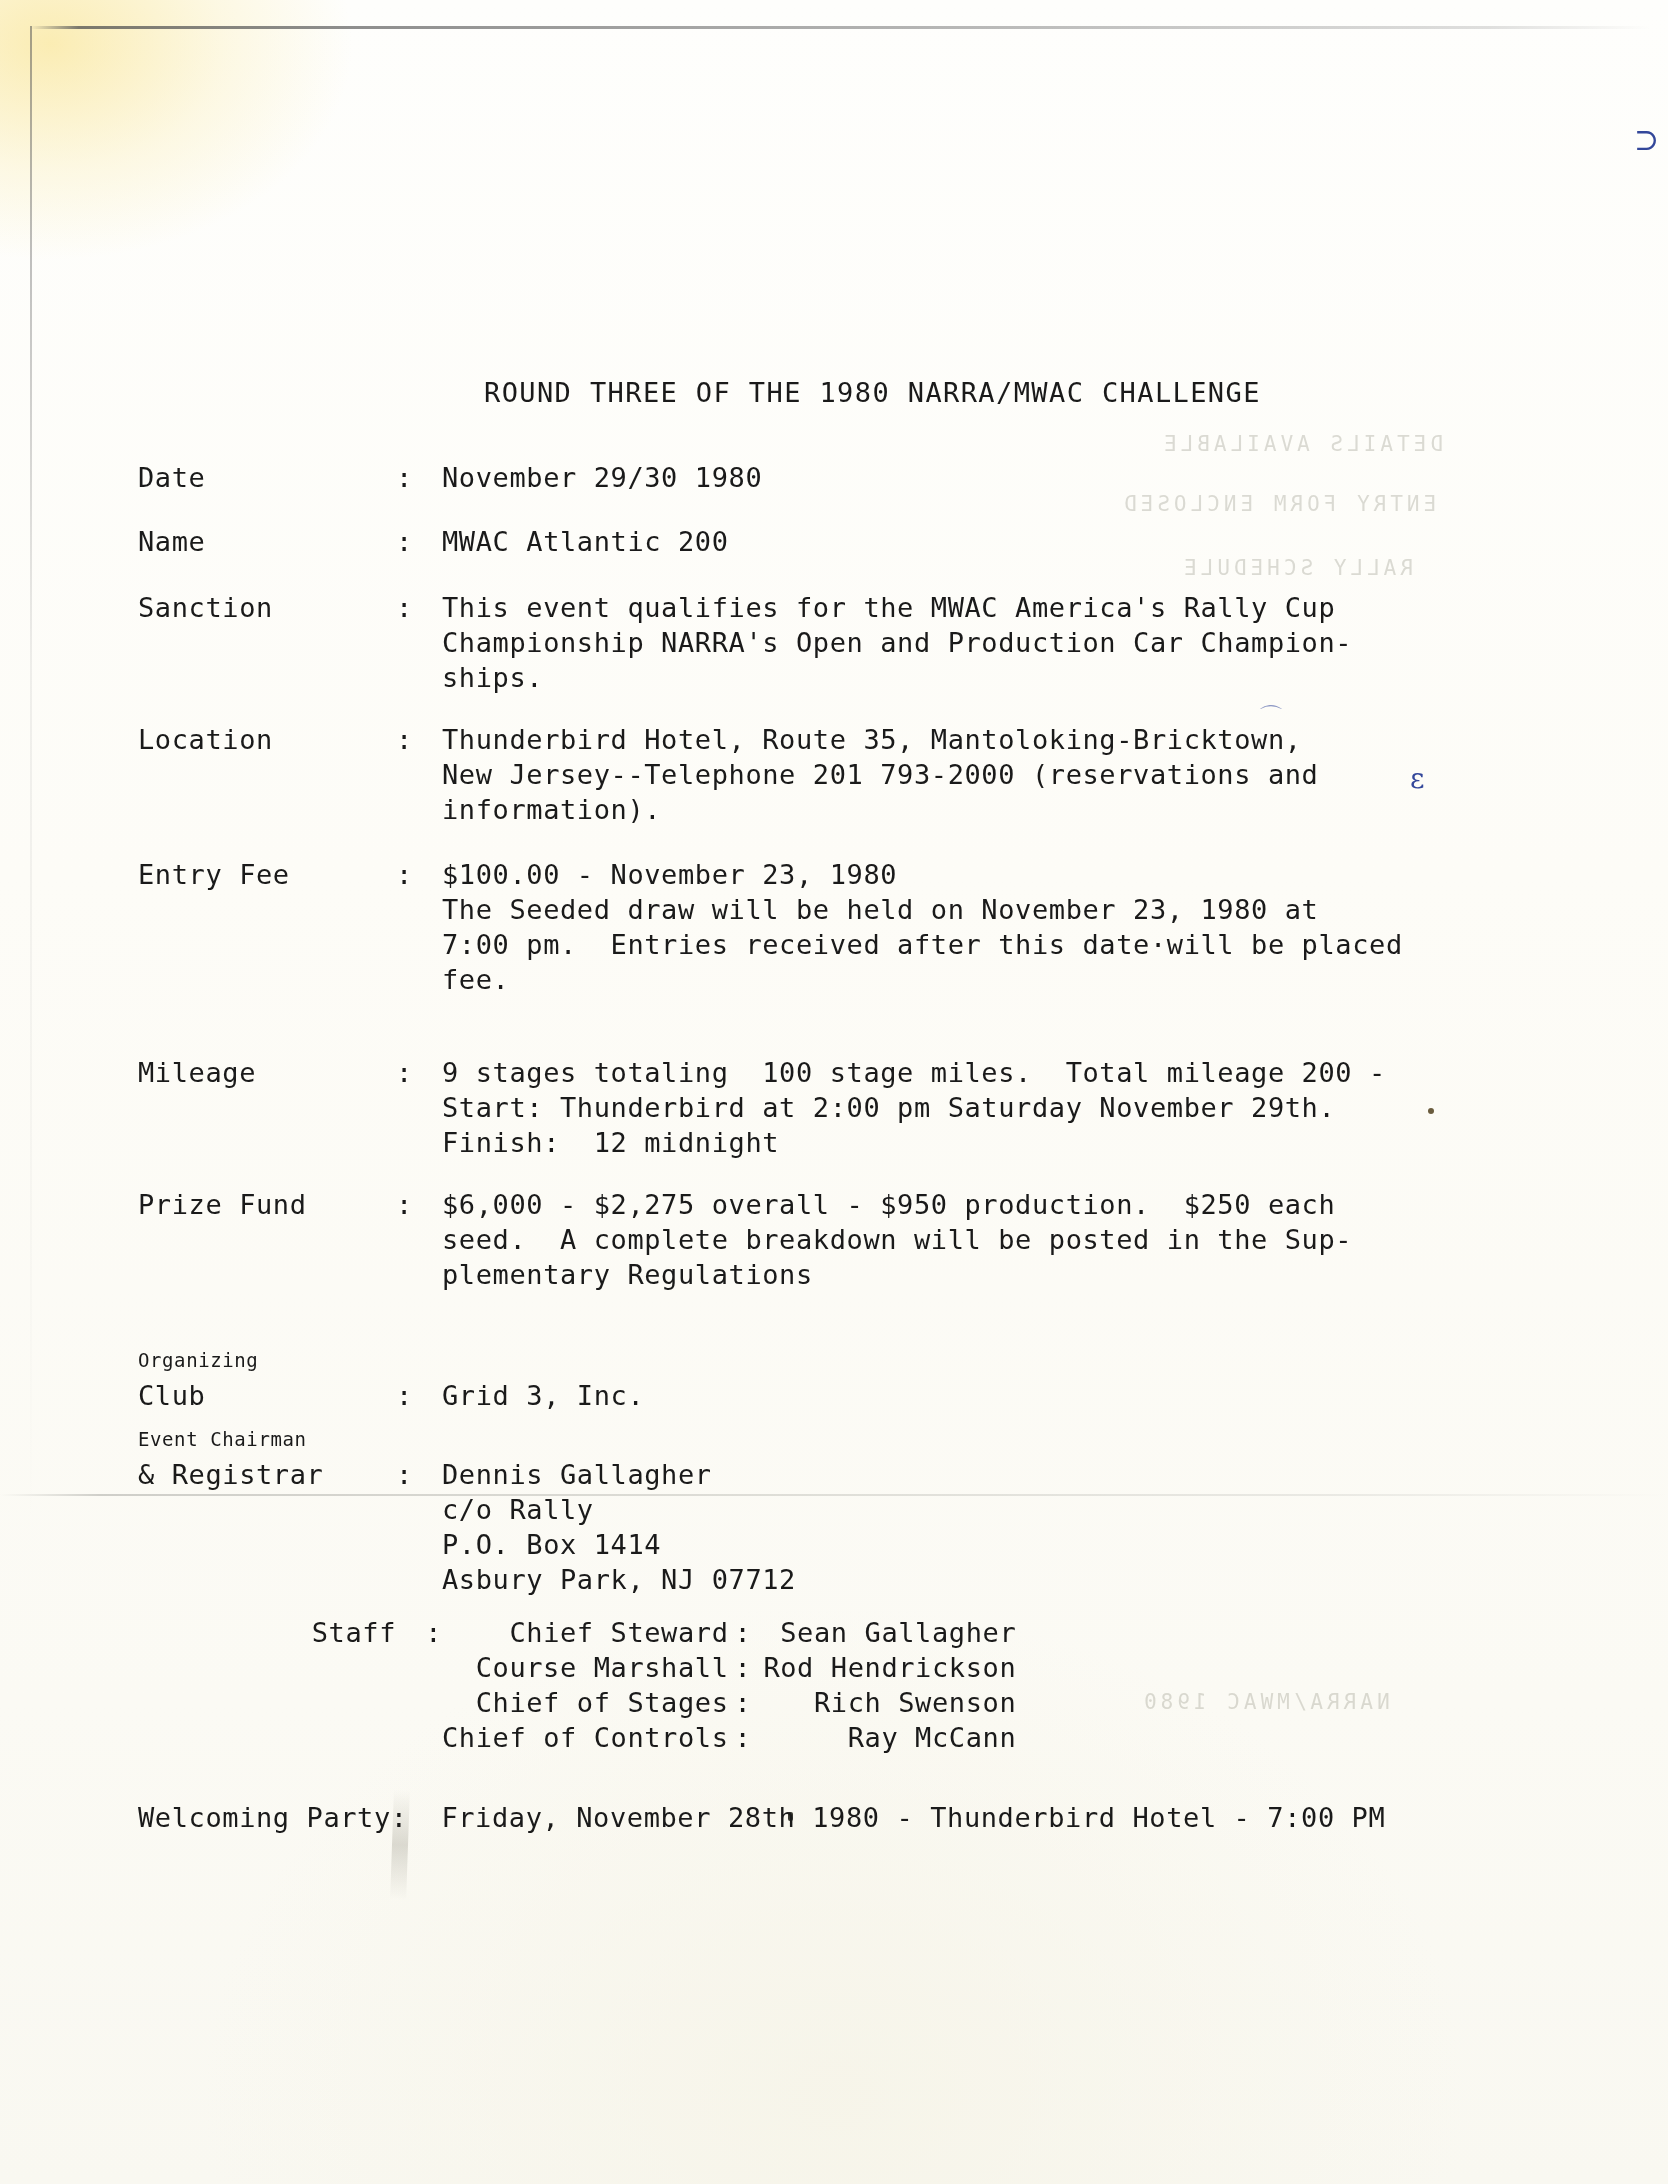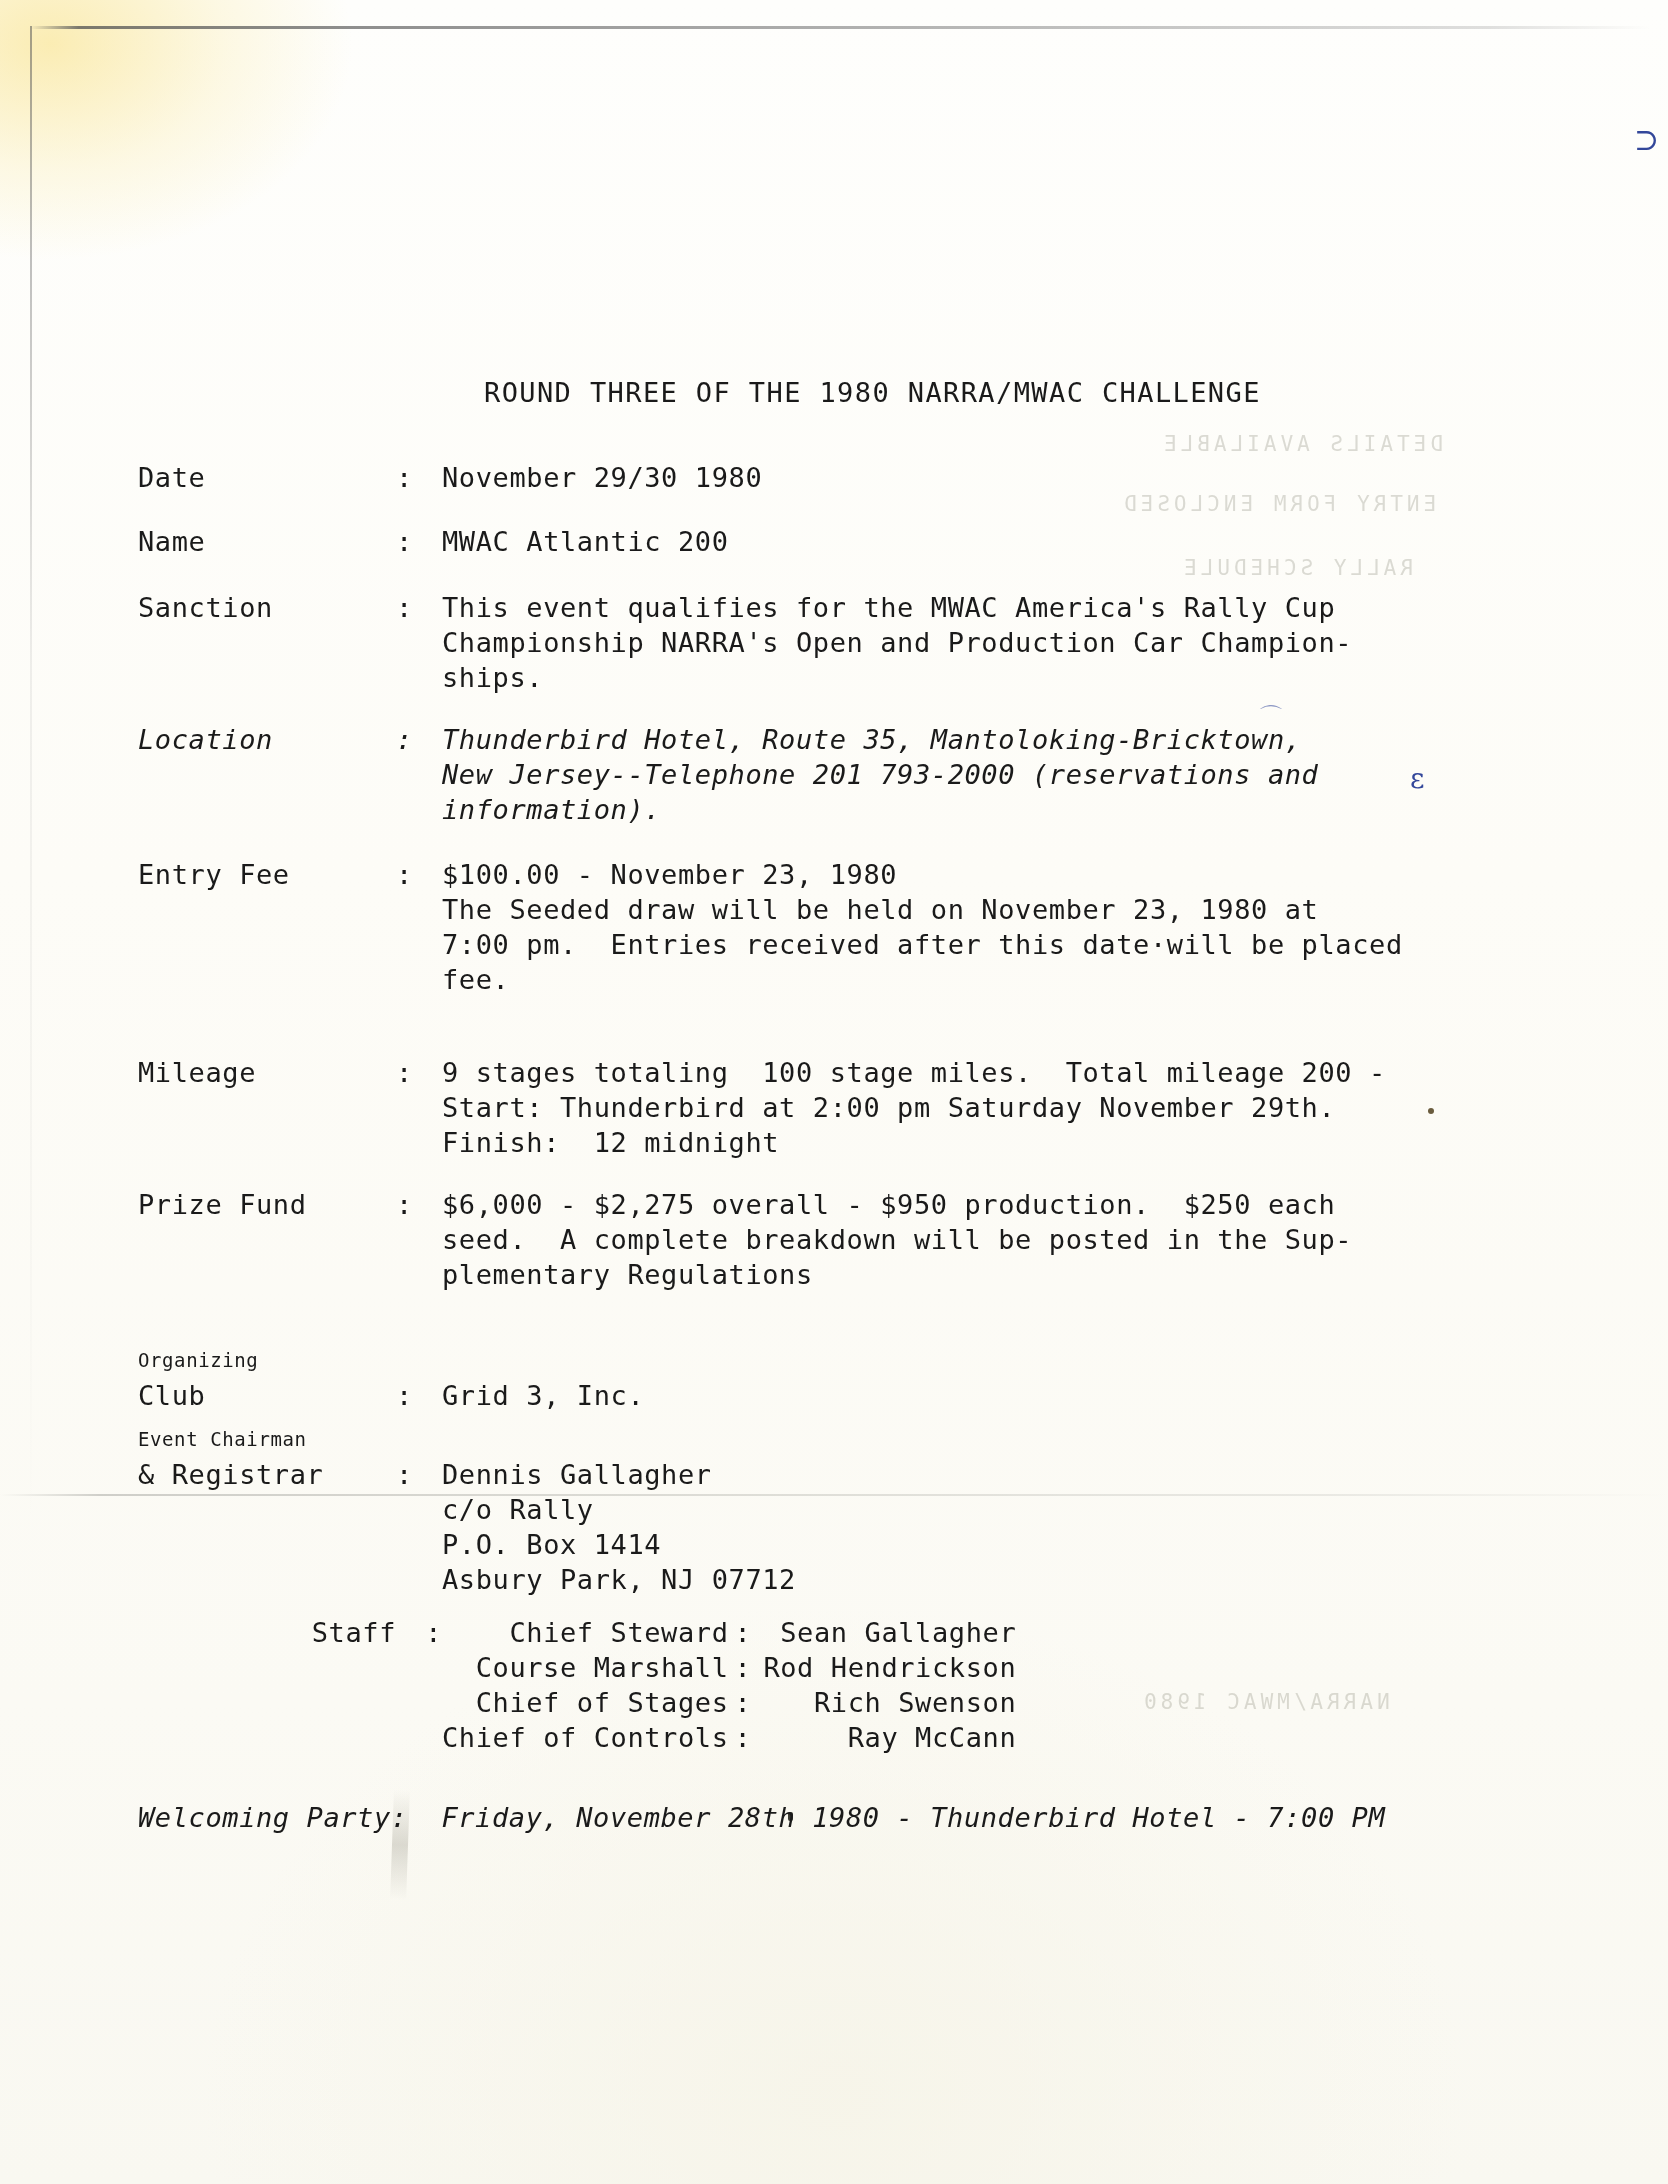--- a/index.html
+++ b/index.html
@@ -165,21 +165,21 @@
     <div class="row" style="left:138px; top:590px;">
       <div class="label">Sanction</div>
       <div class="colon">:</div>
       <div>
         <div class="value">This event qualifies for the MWAC America's Rally Cup</div>
         <div class="value">Championship NARRA's Open and Production Car Champion-</div>
         <div class="value">ships.</div>
       </div>
     </div>
 
-    <div class="row" style="left:138px; top:722px;font-style:italic;">
+    <div class="row" style="left:138px; top:722px;">
       <div class="label">Location</div>
       <div class="colon">:</div>
       <div>
         <div class="value">Thunderbird Hotel, Route 35, Mantoloking-Bricktown,</div>
         <div class="value">New Jersey--Telephone 201 793-2000 (reservations and</div>
         <div class="value">information).</div>
       </div>
     </div>
 
     <div class="row" style="left:138px; top:857px;">
@@ -252,17 +252,17 @@
           <div class="staff-person">Rich Swenson</div>
         </div>
         <div class="staff-r">
           <div class="staff-role">Chief of Controls</div>
           <div class="staff-sep">:</div>
           <div class="staff-person">Ray McCann</div>
         </div>
       </div>
     </div>
 
-    <div class="fullline" style="left:138px; top:1800px;font-style:italic;">Welcoming Party:  Friday, November 28th 1980 - Thunderbird Hotel - 7:00 PM</div>
+    <div class="fullline" style="left:138px; top:1800px;">Welcoming Party:  Friday, November 28th 1980 - Thunderbird Hotel - 7:00 PM</div>
 
 
   </div>
 </div>
 
 </body></html>

